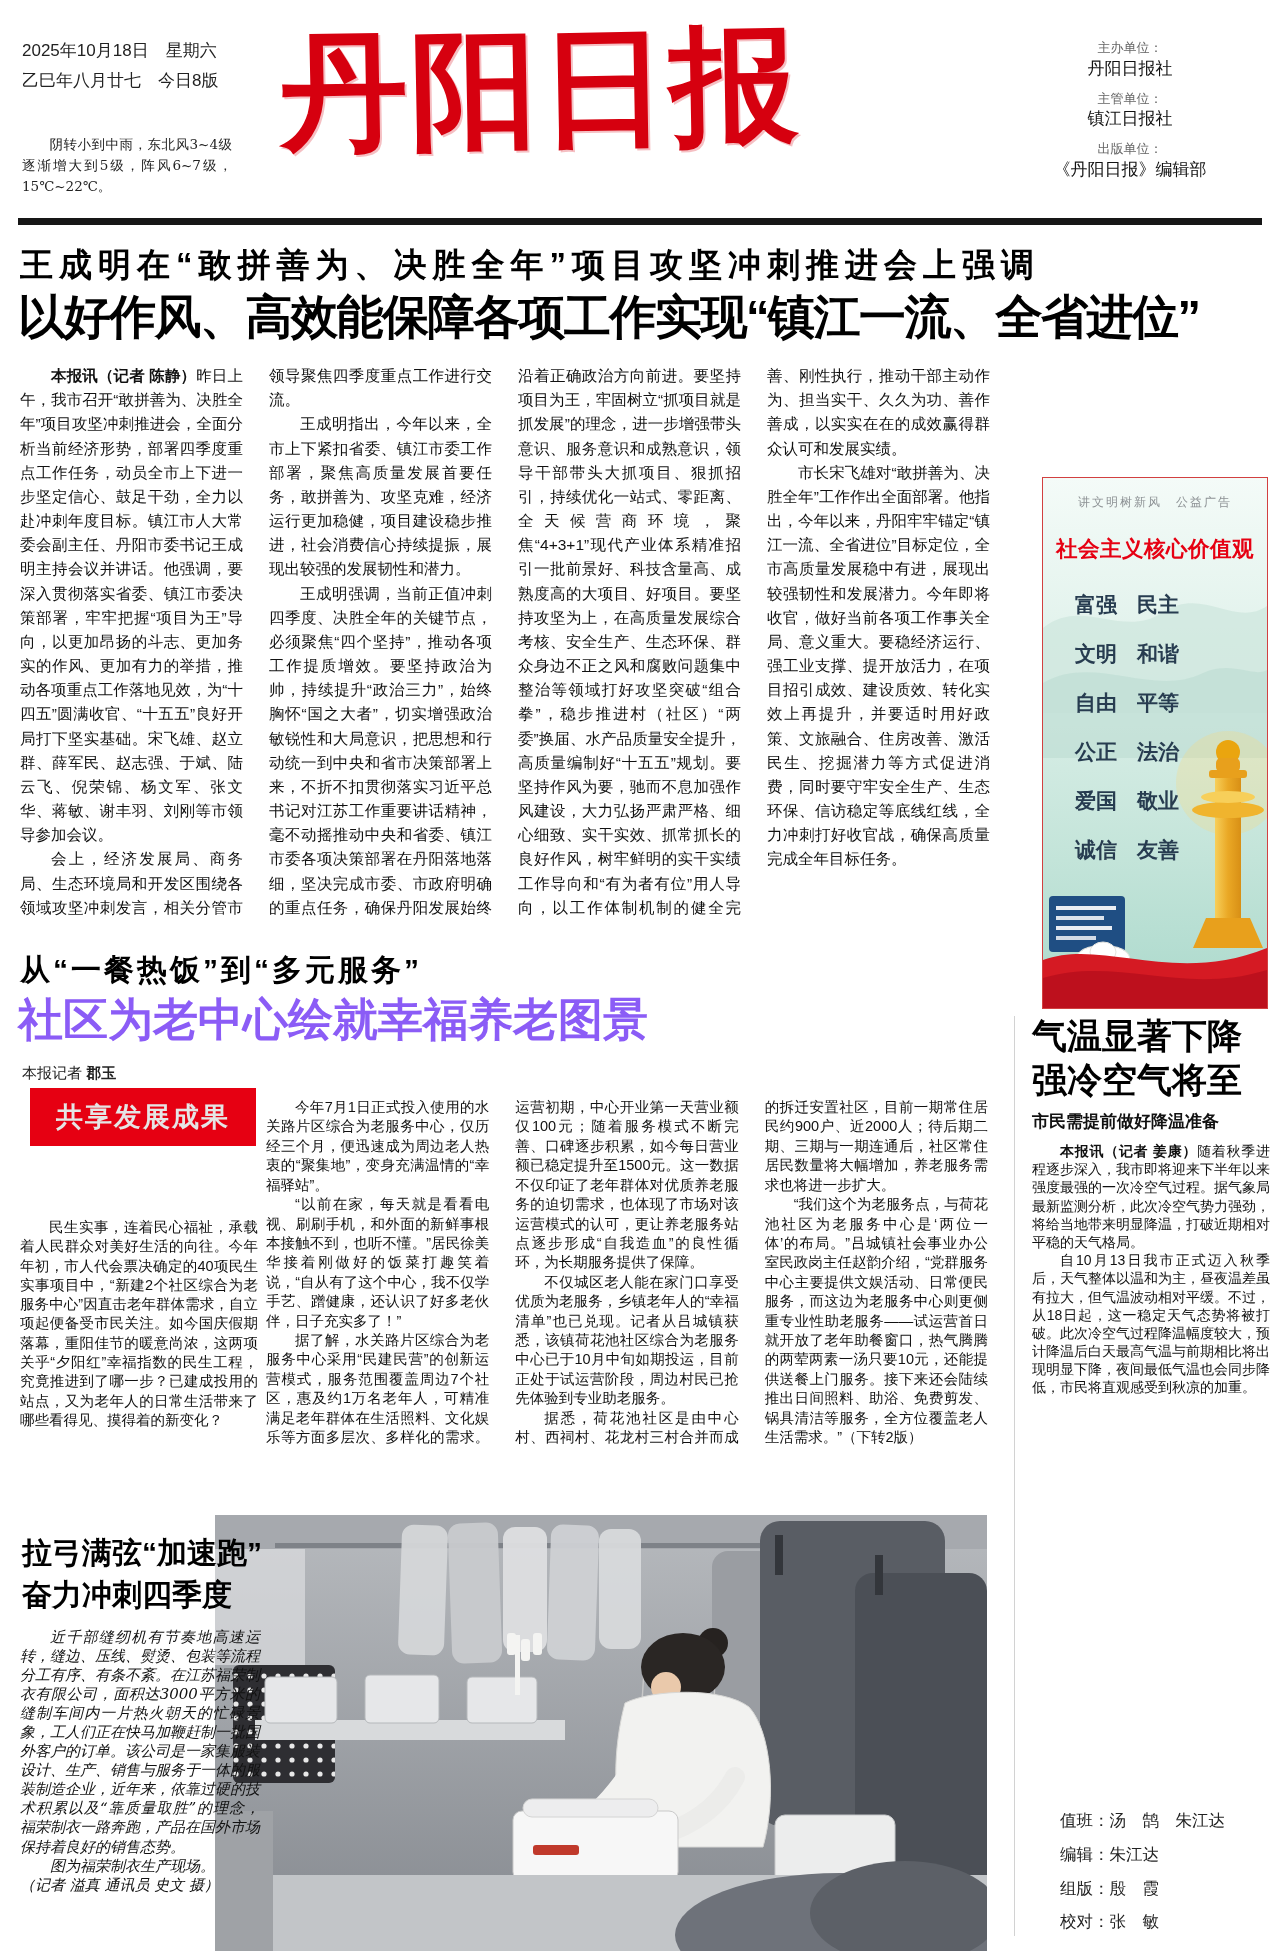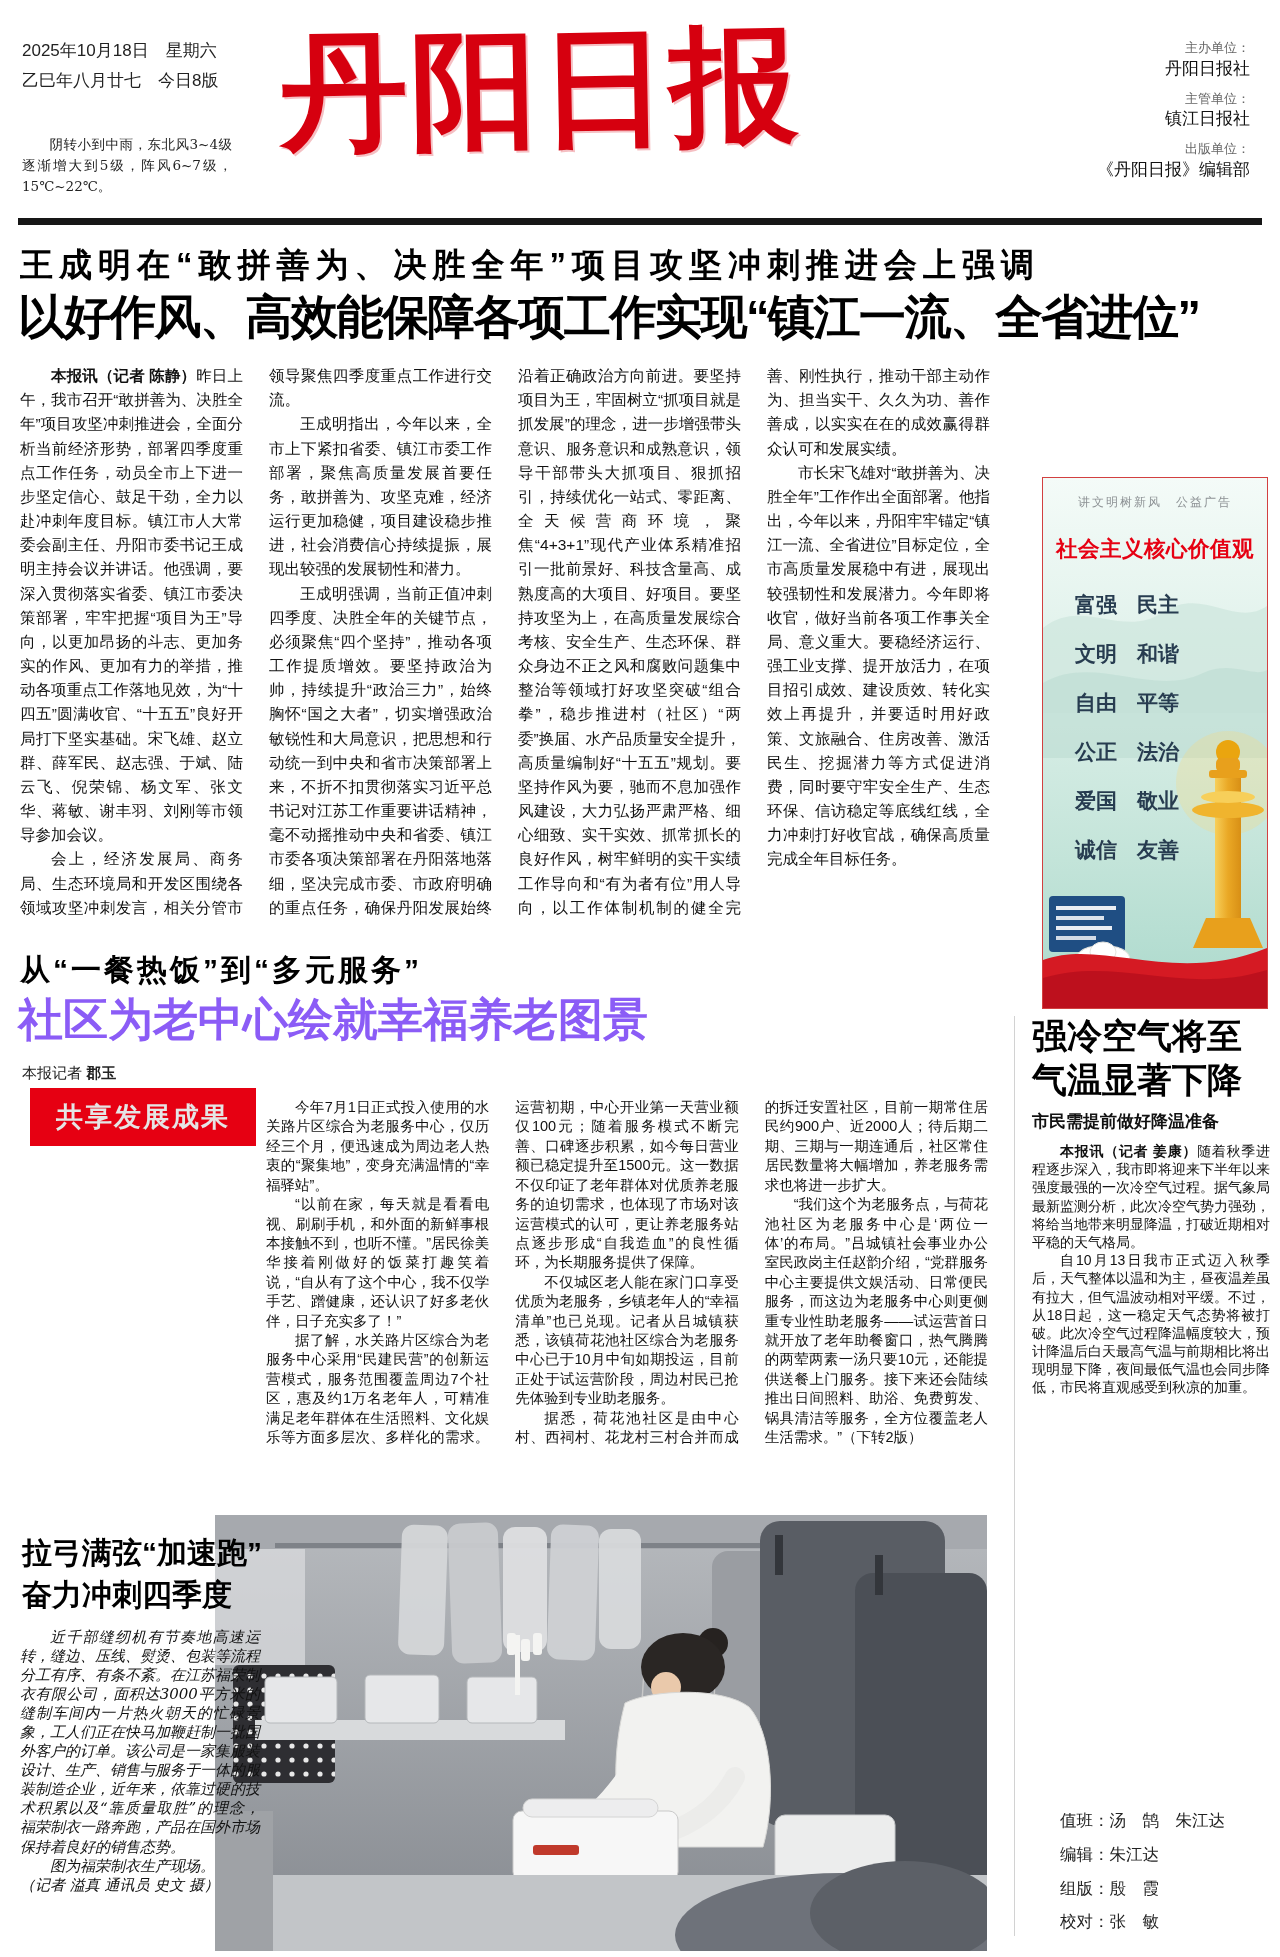--- a/index.html
+++ b/index.html
@@ -10,21 +10,21 @@
 
   
   .date-block{left:22px;top:36px;font-size:17px;line-height:1.75;color:#222;}
   .weather-note{left:22px;top:134px;width:210px;font-size:13.5px;line-height:1.55;color:#222;
                 text-align:justify;}
   .weather-note .ind{display:inline-block;width:2em;}
   .masthead{left:255px;top:0px;width:570px;height:180px;display:flex;align-items:center;justify-content:center;
             font-size:128px;font-weight:900;color:#d6000f;letter-spacing:2px;
             transform:rotate(-1deg);text-shadow:2px 2px 0 rgba(214,0,15,.25);white-space:nowrap;}
   .orgs{left:1010px;top:40px;width:240px;text-align:center;}
-  .org{margin-bottom:9px;text-align:right;}
+  .org{margin-bottom:9px;}
   .org .lbl{font-size:13px;color:#666;display:block;line-height:1.3;}
   .org .nm{font-size:17px;font-weight:400;color:#111;display:block;line-height:1.45;}
 
   
   .infobar{left:20px;top:170px;width:1240px;height:37px;background:#e9e9e9;
            display:flex;align-items:center;font-size:15px;color:#222;}
   .ib-hotline-label{margin-left:78px;font-weight:700;font-size:15px;}
   .ib-hotline-number{margin-left:8px;font-size:27px;font-weight:900;font-style:italic;
                      color:#e3000f;letter-spacing:1px;text-shadow:1px 1px 0 rgba(227,0,15,.35);}
   .ib-site{margin-left:118px;font-weight:700;font-size:16px;}
@@ -203,34 +203,37 @@
   <div class="abs s2-kicker">从“一餐热饭”到“多元服务”</div>
   <div class="abs s2-headline">社区为老中心绘就幸福养老图景</div>
   <div class="abs s2-byline">
     <span>本报记者 </span><b>郡玉</b>
   </div>
 
   <div class="abs banner">
     <div class="banner-bottom">共享发展成果</div>
   </div>
 
+  <div class="abs s2-intro">
+    <p>民生实事，连着民心福祉，承载着人民群众对美好生活的向往。今年年初，市人代会票决确定的40项民生实事项目中，“新建2个社区综合为老服务中心”因直击老年群体需求，自立项起便备受市民关注。如今国庆假期落幕，重阳佳节的暖意尚浓，这两项关乎“夕阳红”幸福指数的民生工程，究竟推进到了哪一步？已建成投用的站点，又为老年人的日常生活带来了哪些看得见、摸得着的新变化？</p>
+  </div>
 
   <div class="abs s2-main">
     <p>今年7月1日正式投入使用的水关路片区综合为老服务中心，仅历经三个月，便迅速成为周边老人热衷的“聚集地”，变身充满温情的“幸福驿站”。</p>
     <p>“以前在家，每天就是看看电视、刷刷手机，和外面的新鲜事根本接触不到，也听不懂。”居民徐美华接着刚做好的饭菜打趣笑着说，“自从有了这个中心，我不仅学手艺、蹭健康，还认识了好多老伙伴，日子充实多了！”</p>
     <p>据了解，水关路片区综合为老服务中心采用“民建民营”的创新运营模式，服务范围覆盖周边7个社区，惠及约1万名老年人，可精准满足老年群体在生活照料、文化娱乐等方面多层次、多样化的需求。运营初期，中心开业第一天营业额仅100元；随着服务模式不断完善、口碑逐步积累，如今每日营业额已稳定提升至1500元。这一数据不仅印证了老年群体对优质养老服务的迫切需求，也体现了市场对该运营模式的认可，更让养老服务站点逐步形成“自我造血”的良性循环，为长期服务提供了保障。</p>
     <p>不仅城区老人能在家门口享受优质为老服务，乡镇老年人的“幸福清单”也已兑现。记者从吕城镇获悉，该镇荷花池社区综合为老服务中心已于10月中旬如期投运，目前正处于试运营阶段，周边村民已抢先体验到专业助老服务。</p>
     <p>据悉，荷花池社区是由中心村、西祠村、花龙村三村合并而成的拆迁安置社区，目前一期常住居民约900户、近2000人；待后期二期、三期与一期连通后，社区常住居民数量将大幅增加，养老服务需求也将进一步扩大。</p>
     <p>“我们这个为老服务点，与荷花池社区为老服务中心是‘两位一体’的布局。”吕城镇社会事业办公室民政岗主任赵韵介绍，“党群服务中心主要提供文娱活动、日常便民服务，而这边为老服务中心则更侧重专业性助老服务——试运营首日就开放了老年助餐窗口，热气腾腾的两荤两素一汤只要10元，还能提供送餐上门服务。接下来还会陆续推出日间照料、助浴、免费剪发、锅具清洁等服务，全方位覆盖老人生活需求。”（下转2版）</p>
   </div>
 
   <div class="abs rail-divider"></div>
   <div class="abs s3-title">
+    <div>气温显著下降</div>
     <div>强冷空气将至</div>
-    <div>气温显著下降</div>
   </div>
   <div class="abs s3-subtitle">市民需提前做好降温准备</div>
   <div class="abs s3-body">
     <p><b>本报讯（记者 姜康）</b><span>随着秋季进程逐步深入，我市即将迎来下半年以来强度最强的一次冷空气过程。据气象局最新监测分析，此次冷空气势力强劲，将给当地带来明显降温，打破近期相对平稳的天气格局。</span></p>
     <p>自10月13日我市正式迈入秋季后，天气整体以温和为主，昼夜温差虽有拉大，但气温波动相对平缓。不过，从18日起，这一稳定天气态势将被打破。此次冷空气过程降温幅度较大，预计降温后白天最高气温与前期相比将出现明显下降，夜间最低气温也会同步降低，市民将直观感受到秋凉的加重。</p>
   </div>
 
   <div class="abs photo">
     <svg viewBox="0 0 772 436" width="772" height="436" xmlns="http://www.w3.org/2000/svg">
       <defs>

